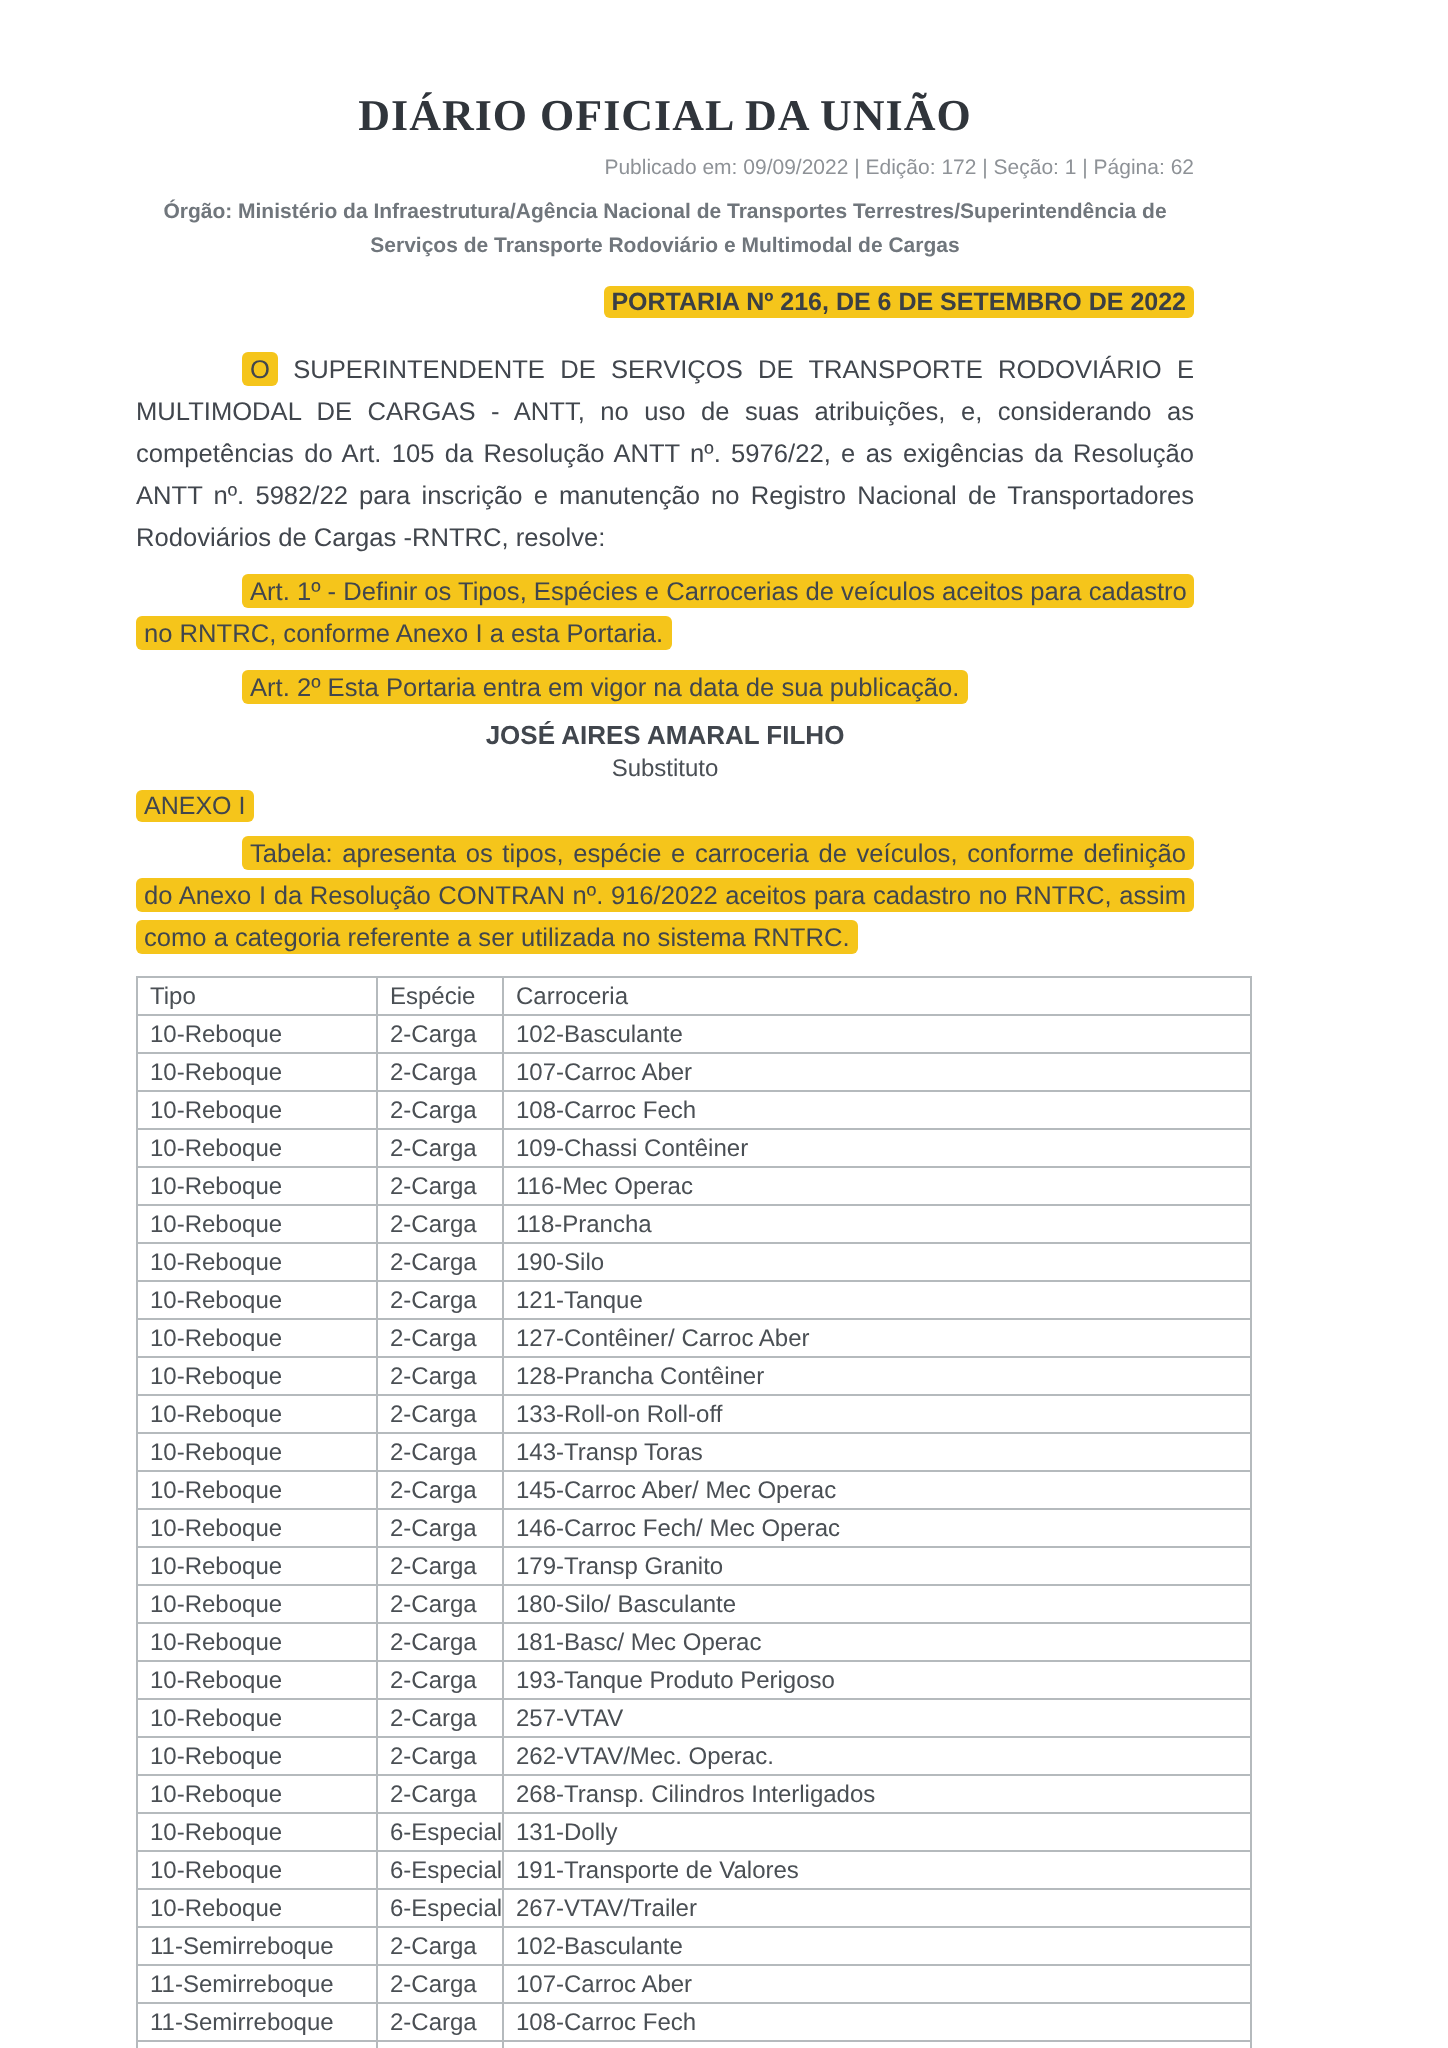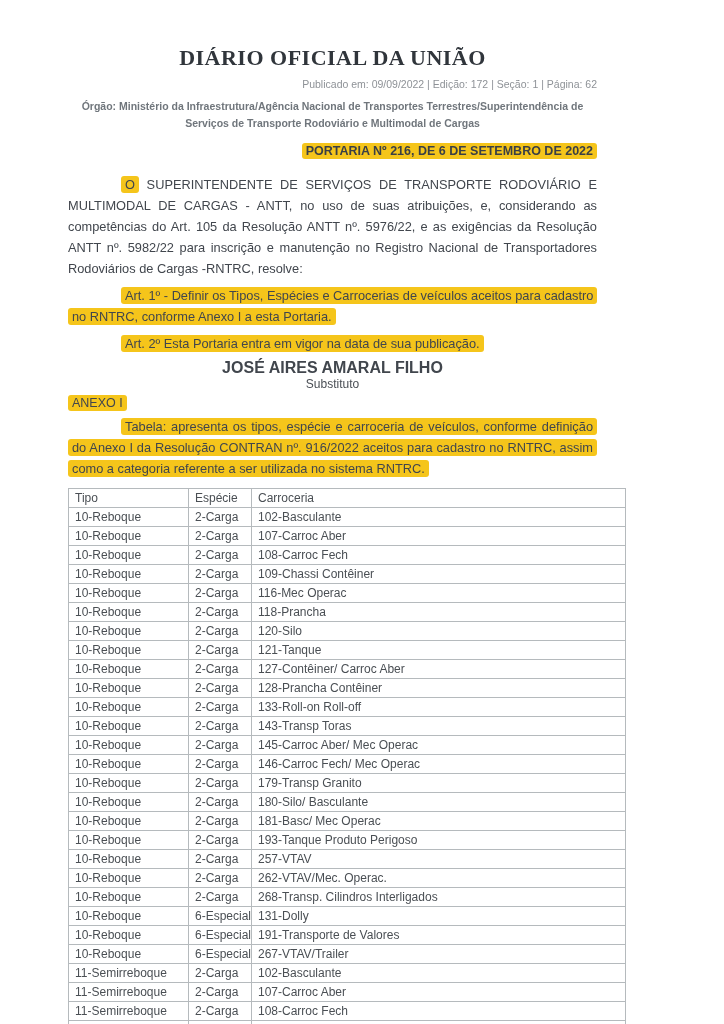--- a/index.html
+++ b/index.html
@@ -62,21 +62,21 @@
     text-align: justify;
     color: #41464d;
   }
   .indent { text-indent: 53px; }
   .par.intro { margin-top: 14px; }
   .par.art { margin-top: 6px; }
   .signer {
     margin-top: 5px;
     text-align: center;
     font-weight: 700;
-    font-size: 16px;
+    font-size: 13px;
     line-height: 17px;
     color: #41464d;
   }
   .signer-role {
     text-align: center;
     font-size: 12px;
     line-height: 16px;
     color: #4a4f55;
   }
   .annex { margin-top: 3px; font-size: 12.5px; line-height: 17px; }
@@ -169,21 +169,21 @@
           <td>116-Mec Operac</td>
         </tr>
         <tr>
           <td>10-Reboque</td>
           <td>2-Carga</td>
           <td>118-Prancha</td>
         </tr>
         <tr>
           <td>10-Reboque</td>
           <td>2-Carga</td>
-          <td>120-Silo</td>
+          <td>190-Silo</td>
         </tr>
         <tr>
           <td>10-Reboque</td>
           <td>2-Carga</td>
           <td>121-Tanque</td>
         </tr>
         <tr>
           <td>10-Reboque</td>
           <td>2-Carga</td>
           <td>127-Contêiner/ Carroc Aber</td>

